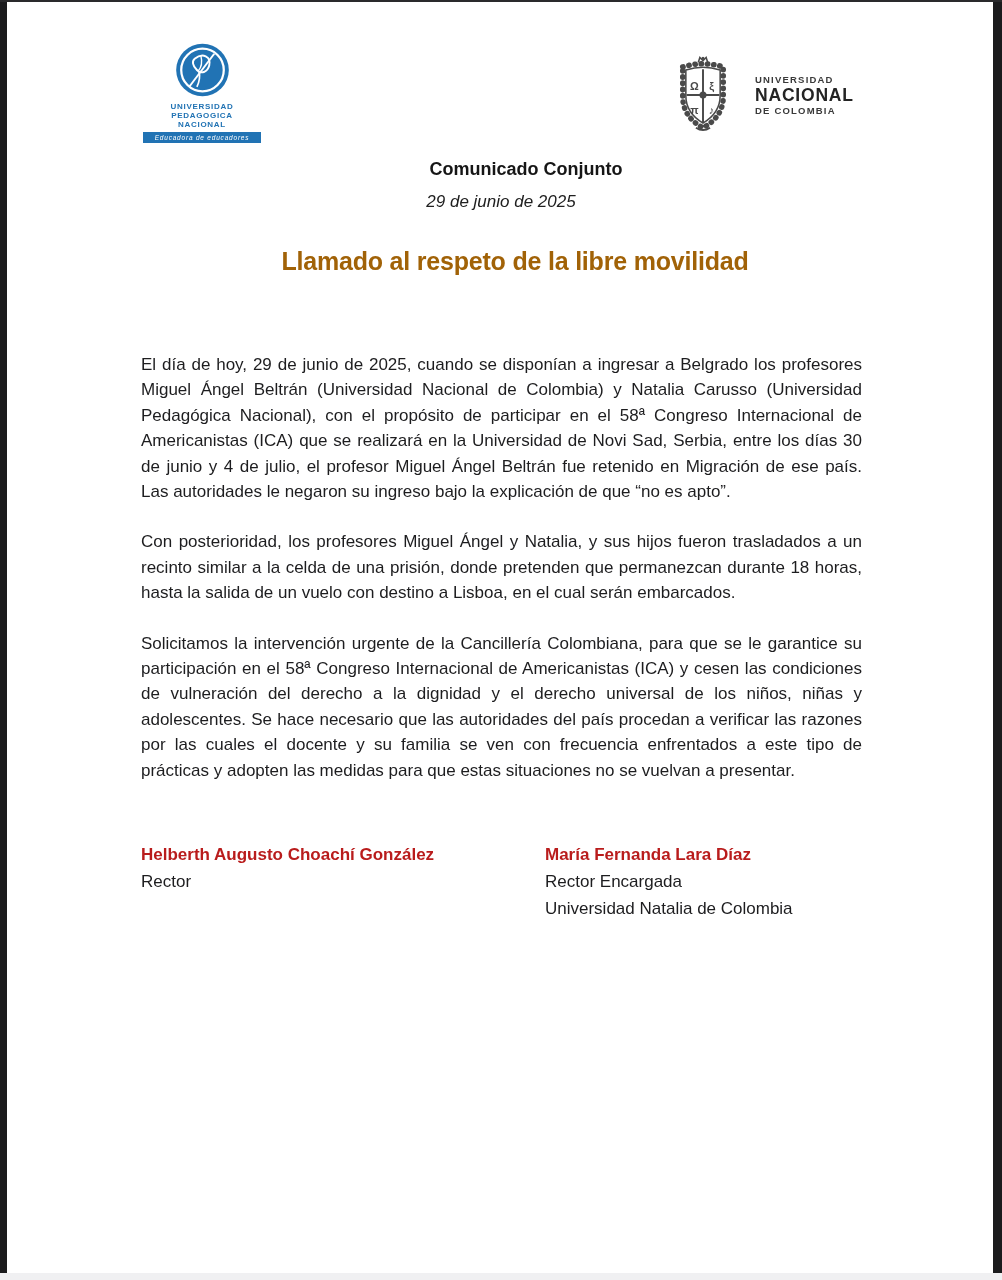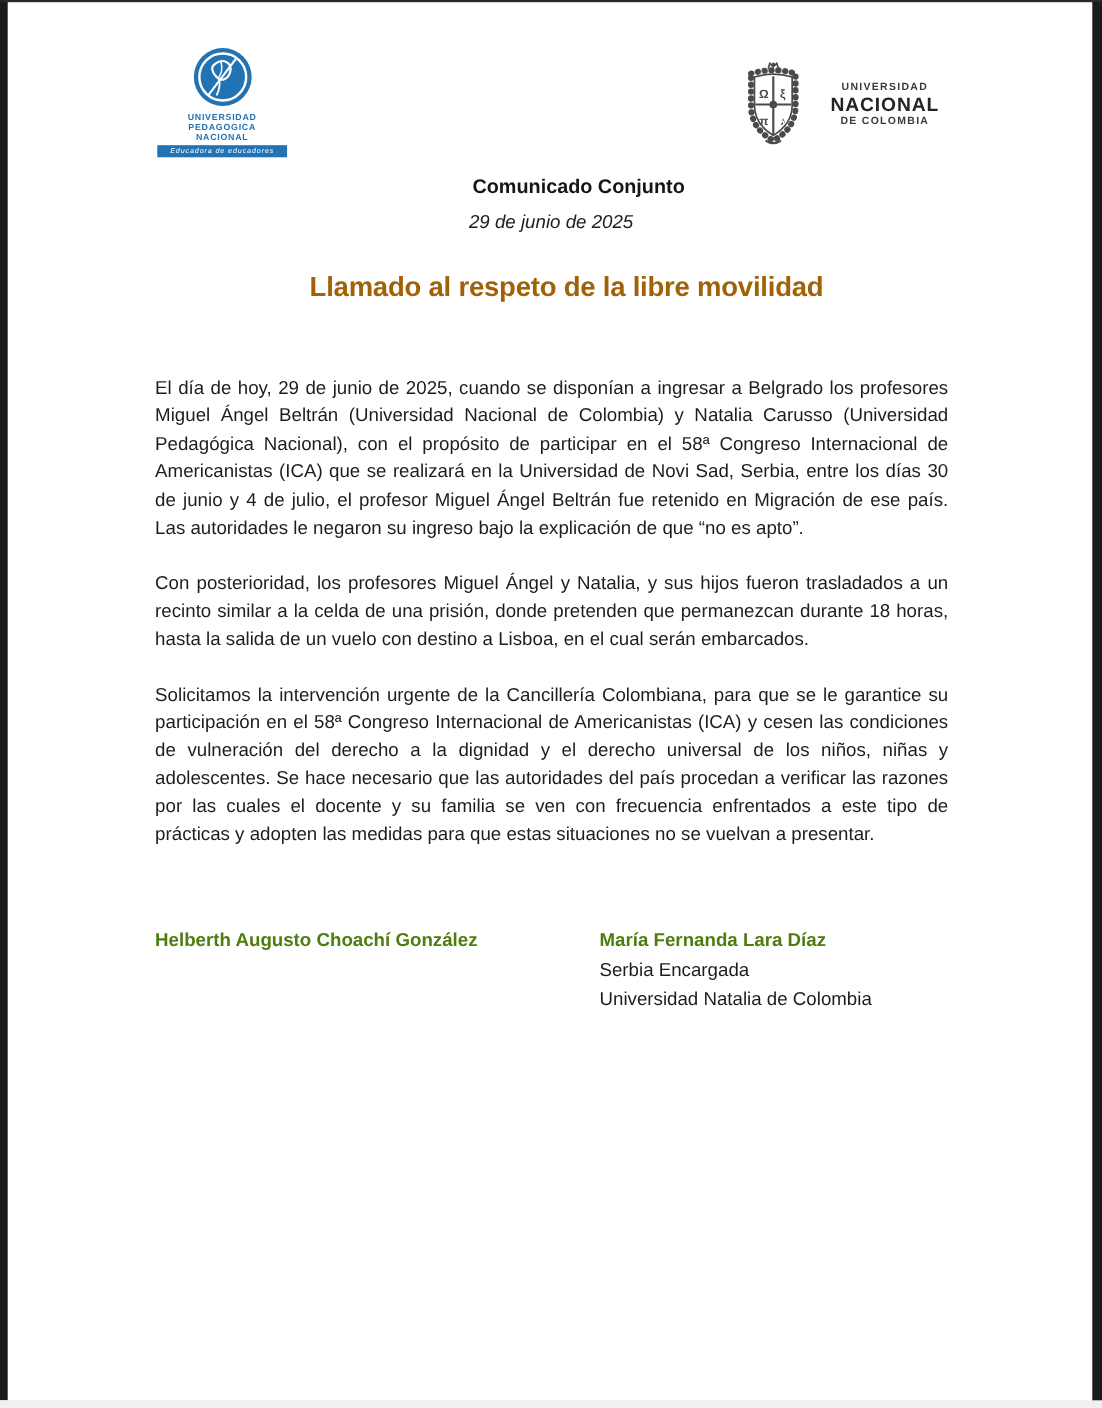--- a/index.html
+++ b/index.html
@@ -26,43 +26,43 @@
   
   .upn-logo{position:absolute;left:143px;top:42px;width:118px;text-align:center;}
   .upn-emblem{width:57px;height:56px;display:block;margin:0 auto;}
   .upn-line{font-size:8px;font-weight:bold;color:var(--upn-blue);letter-spacing:0.7px;line-height:9px;}
   .upn-line.first{margin-top:4px;}
   .upn-banner{margin-top:3px;background:var(--upn-blue);color:#ffffff;font-size:6.5px;
     font-style:italic;height:11px;line-height:11px;letter-spacing:0.8px;}
 
   .unal-logo{position:absolute;left:662px;top:56px;display:flex;align-items:center;gap:11px;}
   .unal-crest{width:82px;height:78px;display:block;}
-  .unal-text{display:flex;flex-direction:column;justify-content:center;text-align:center;}
+  .unal-text{display:flex;flex-direction:column;justify-content:center;}
   .unal-l1{font-size:9.5px;font-weight:bold;color:#3a3a3a;letter-spacing:1.2px;line-height:12px;}
   .unal-l2{font-size:17.5px;font-weight:bold;color:#242424;letter-spacing:0.8px;line-height:19px;}
   .unal-l3{font-size:9.5px;font-weight:bold;color:#3a3a3a;letter-spacing:1.2px;line-height:12px;}
 
   
   .doc-title{position:absolute;top:159px;left:0;width:100%;text-align:center;
     font-size:18px;font-weight:bold;color:#161616;margin-left:25px;}
   .doc-date{position:absolute;top:192px;left:0;width:100%;text-align:center;
     font-size:17px;font-style:italic;color:#202020;}
   .doc-heading{position:absolute;top:247px;left:14px;width:100%;text-align:center;
     font-size:25px;font-weight:bold;letter-spacing:-0.2px;color:#a16207;}
 
   
-  .doc-body{position:absolute;left:141px;top:340px;width:721px;
+  .doc-body{position:absolute;left:141px;top:352px;width:721px;
     font-size:17px;line-height:25.4px;text-align:justify;color:var(--ink);}
   .doc-body p{margin:0 0 25px 0;}
 
   
   .signatures{position:absolute;left:141px;top:841px;width:721px;display:flex;}
   .sig-col{width:404px;}
   .sig-col.right{flex:1;}
-  .sig-name{font-weight:bold;font-size:17px;line-height:27px;color:#4d7c0f;}
+  .sig-name{font-weight:bold;font-size:17px;line-height:27px;color:#b91c1c;}
   .sig-role,.sig-inst{font-size:17px;line-height:27px;color:var(--ink);}
 </style>
 </head>
 <body>
 
 <div class="edge-left"></div>
 <div class="edge-right"></div>
 <div class="edge-top"></div>
 <div class="edge-bottom"></div>
 
@@ -108,19 +108,20 @@
 
 <div class="doc-body">
   <p>El día de hoy, 29 de junio de 2025, cuando se disponían a ingresar a Belgrado los profesores Miguel Ángel Beltrán (Universidad Nacional de Colombia) y Natalia Carusso (Universidad Pedagógica Nacional), con el propósito de participar en el 58ª Congreso Internacional de Americanistas (ICA) que se realizará en la Universidad de Novi Sad, Serbia, entre los días 30 de junio y 4 de julio, el profesor Miguel Ángel Beltrán fue retenido en Migración de ese país. Las autoridades le negaron su ingreso bajo la explicación de que “no es apto”.</p>
   <p>Con posterioridad, los profesores Miguel Ángel y Natalia, y sus hijos fueron trasladados a un recinto similar a la celda de una prisión, donde pretenden que permanezcan durante 18 horas, hasta la salida de un vuelo con destino a Lisboa, en el cual serán embarcados.</p>
   <p>Solicitamos la intervención urgente de la Cancillería Colombiana, para que se le garantice su participación en el 58ª Congreso Internacional de Americanistas (ICA) y cesen las condiciones de vulneración del derecho a la dignidad y el derecho universal de los niños, niñas y adolescentes. Se hace necesario que las autoridades del país procedan a verificar las razones por las cuales el docente y su familia se ven con frecuencia enfrentados a este tipo de prácticas y adopten las medidas para que estas situaciones no se vuelvan a presentar.</p>
 </div>
 
 <div class="signatures">
   <div class="sig-col">
     <div class="sig-name">Helberth Augusto Choachí González</div>
+    <div class="sig-role">Rector</div>
   </div>
   <div class="sig-col right">
     <div class="sig-name">María Fernanda Lara Díaz</div>
-    <div class="sig-role">Serbia Encargada</div>
+    <div class="sig-role">Rector Encargada</div>
     <div class="sig-inst">Universidad Natalia de Colombia</div>
   </div>
 </div>
 
 </body></html>

